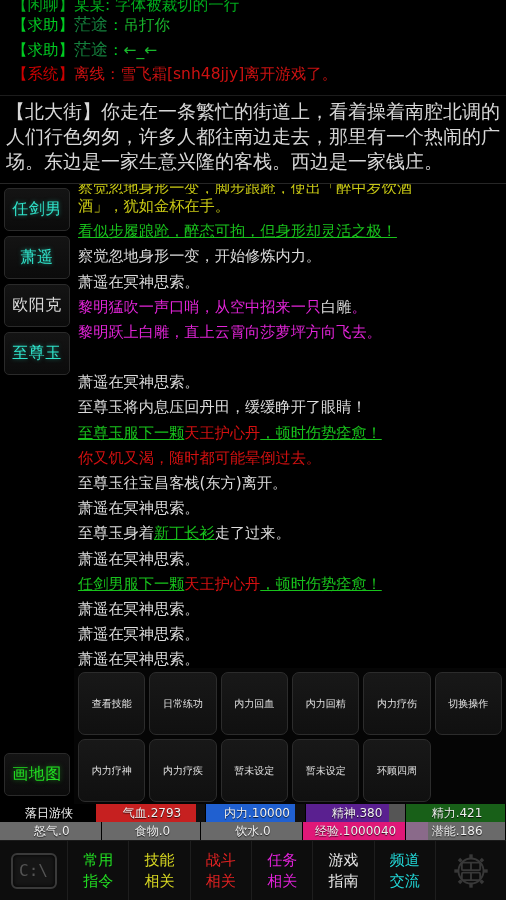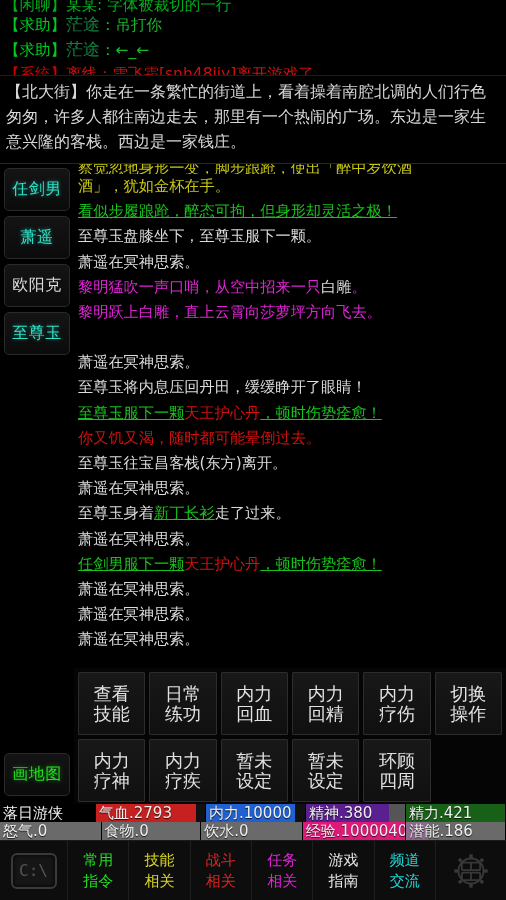--- a/index.html
+++ b/index.html
@@ -13,23 +13,23 @@
     position: relative;
     width: 506px; height: 900px;
     background: #000;
     display: flex;
     flex-direction: column;
   }
 
   
   #chat-log {
     position: relative;
-    height: 76px;
-    background: #000;
-    padding: 0 4px;
+    height: 96px;
+    background: #000;
+    padding: 0 12px;
     overflow: hidden;
     border-bottom: 1px solid #1c1c1c;
   }
   .chat-line {
     font-size: 15.5px;
     line-height: 24px;
     white-space: nowrap;
     letter-spacing: 0px;
   }
   .chat-line.clipped {
@@ -41,21 +41,21 @@
   .tag-green   { color: #00cc22; }
   .name-green  { color: #15803d; font-size: 17px; }
   .msg-green   { color: #19b92c; }
   .tag-red     { color: #cc0000; }
   .msg-red     { color: #cc1111; }
 
   
   #room-desc {
     background: #000;
     color: #d8d8d8;
-    font-size: 16px;
+    font-size: 19px;
     line-height: 25px;
     padding: 3px 6px 4px 6px;
     border-bottom: 1px solid #262626;
     height: 88px;
     overflow: hidden;
   }
 
   
   #middle {
     flex: 1;
@@ -131,27 +131,27 @@
     height: 136px;
     display: grid;
     grid-template-columns: repeat(6, 1fr);
     grid-template-rows: 1fr 1fr;
     gap: 4px;
     padding: 4px 4px 2px 4px;
     background: #050505;
   }
   .cmd-btn {
     border: 1px solid #2c2c2c;
-    border-radius: 1px;
+    border-radius: 7px;
     background: linear-gradient(#181818, #101010);
     color: #e2e2e2;
-    font-size: 18px;
+    font-size: 10px;
     line-height: 20px;
     display: flex;
-    flex-direction: column;
+    flex-direction: row;
     align-items: center;
     justify-content: center;
     text-align: center;
   }
 
   
   #stats {
     background: #0a0a0a;
     padding: 0;
   }
@@ -167,26 +167,27 @@
     background: #000;
     border-right: 1px solid #000;
   }
   .stat-fill {
     position: absolute;
     left: 0; top: 0; bottom: 0;
   }
   .stat-label {
     position: relative;
     z-index: 2;
-    font-size: 15px;
+    font-size: 12px;
     line-height: 18px;
     padding-left: 3px;
     color: #f0f0f0;
     white-space: nowrap;
     text-shadow: 0 1px 1px rgba(0,0,0,.8);
+    text-align: center;
   }
 
   
   #toolbar {
     height: 60px;
     display: flex;
     background: #0b0b0b;
     border-top: 1px solid #1a1a1a;
   }
   .tb-item {
@@ -269,21 +270,21 @@
         <div class="rail-btn green">
             <span>画地图</span>
           </div>
       </div>
     </div>
 
     <div id="game-text">
         <div class="gline top-clip"><span class="c-yellow">察觉忽地身形一变，脚步踉跄，使出「醉中岁饮酒</span></div>
         <div class="gline"><span class="c-yellow">酒」，犹如金杯在手。</span></div>
         <div class="gline"><span class="c-green">看似步履踉跄，醉态可拘，但身形却灵活之极！</span></div>
-        <div class="gline"><span class="c-white">至尊玉盘膝坐下，至尊玉服下一颗。</span></div>
+        <div class="gline"><span class="c-white">察觉忽地身形一变，开始修炼内力。</span></div>
         <div class="gline"><span class="c-white">萧遥在冥神思索。</span></div>
         <div class="gline"><span class="c-magenta">黎明猛吹一声口哨，从空中招来一只</span><span class="c-white">白雕</span><span class="c-magenta">。</span></div>
         <div class="gline"><span class="c-magenta">黎明跃上白雕，直上云霄向莎萝坪方向飞去。</span></div>
         <div class="gline blank"></div>
         <div class="gline"><span class="c-white">萧遥在冥神思索。</span></div>
         <div class="gline"><span class="c-white">至尊玉将内息压回丹田，缓缓睁开了眼睛！</span></div>
         <div class="gline"><span class="c-green">至尊玉服下一颗</span><span class="c-red">天王护心丹</span><span class="c-green">，顿时伤势痊愈！</span></div>
         <div class="gline"><span class="c-red">你又饥又渴，随时都可能晕倒过去。</span></div>
         <div class="gline"><span class="c-white">至尊玉往宝昌客栈(东方)离开。</span></div>
         <div class="gline"><span class="c-white">萧遥在冥神思索。</span></div>

